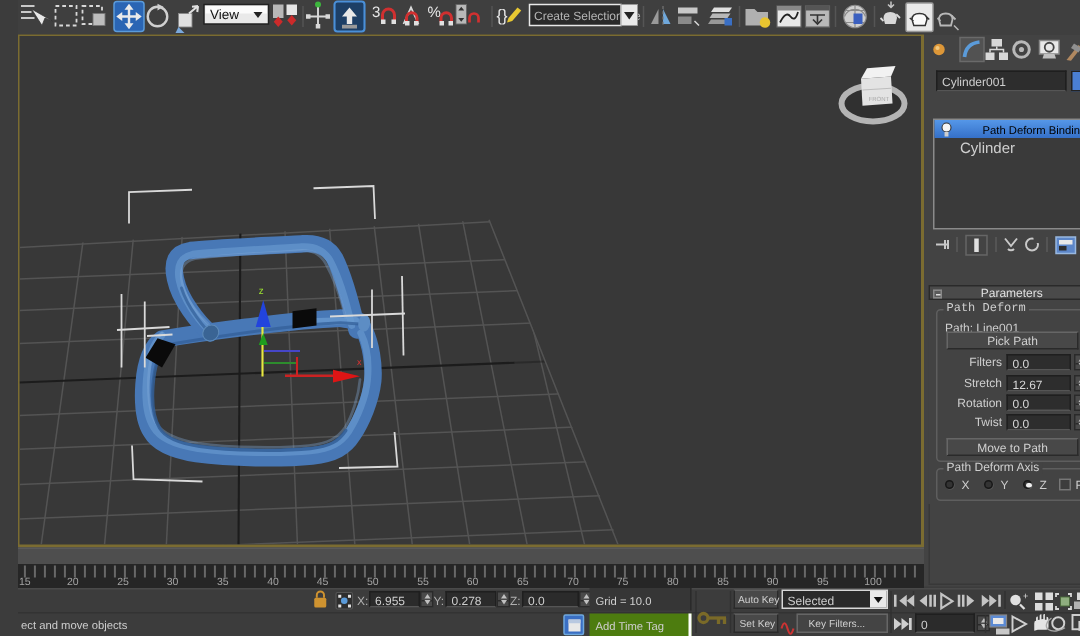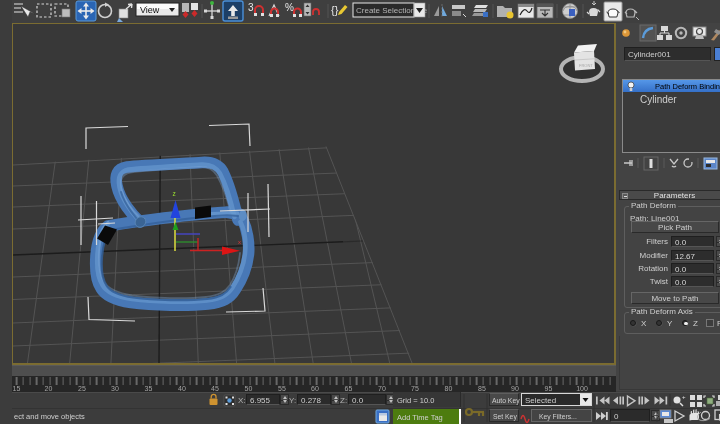--- a/index.html
+++ b/index.html
@@ -335,35 +335,35 @@
 
   <div class="abs" style="left:3px;top:167px;width:111px;height:146px;background:#434343;">
     <div class="abs" style="left:0;top:0;width:111px;height:10px;background:#4a4a4a;border:1px solid #2a2a2a;">
       <div class="abs" style="left:2px;top:1.5px;width:6px;height:6px;background:#5a5a5a;border:1px solid #888;">
             <div style="position:absolute;left:1px;top:2px;width:3px;height:1px;background:#ddd;"></div>
           </div>
       <span class="txt" style="position:absolute;left:50%;transform:translateX(-50%);top:1px;font-size:8px;color:#e0e0e0;">Parameters</span>
     </div>
 
     <div class="abs" style="left:5px;top:16px;width:101px;height:102px;border:1px solid #5e5e5e;border-radius:3px;"></div>
-    <span class="txt" style="position:absolute;left:10px;top:12px;background:#434343;padding:0 2px;">Path Deform</span>
+    <span class="txt" style="position:absolute;left:10px;top:12px;background:#434343;padding:0 2px;font-family:Liberation Mono, monospace;">Path Deform</span>
     <span class="txt" style="position:absolute;left:11px;top:25px;">Path:  Line001</span>
     <div class="abs" style="left:12px;top:31px;width:88px;height:12px;background:#484848;border:1px solid #2a2a2a;border-top-color:#666;border-left-color:#666;">
       <span class="txt" style="position:absolute;left:50%;transform:translateX(-50%);top:2px;">Pick Path</span>
     </div>
 
     <div class="sprow" style="top:46px;">
           <span class="slab">Filters</span>
           <span class="sfield">0.0</span>
           <span class="sspin">
             <i></i>
           </span>
         </div>
     <div class="sprow" style="top:60px;">
-          <span class="slab">Modifier</span>
+          <span class="slab">Stretch</span>
           <span class="sfield">12.67</span>
           <span class="sspin">
             <i></i>
           </span>
         </div>
     <div class="sprow" style="top:73px;">
           <span class="slab">Rotation</span>
           <span class="sfield">0.0</span>
           <span class="sspin">
             <i></i>

